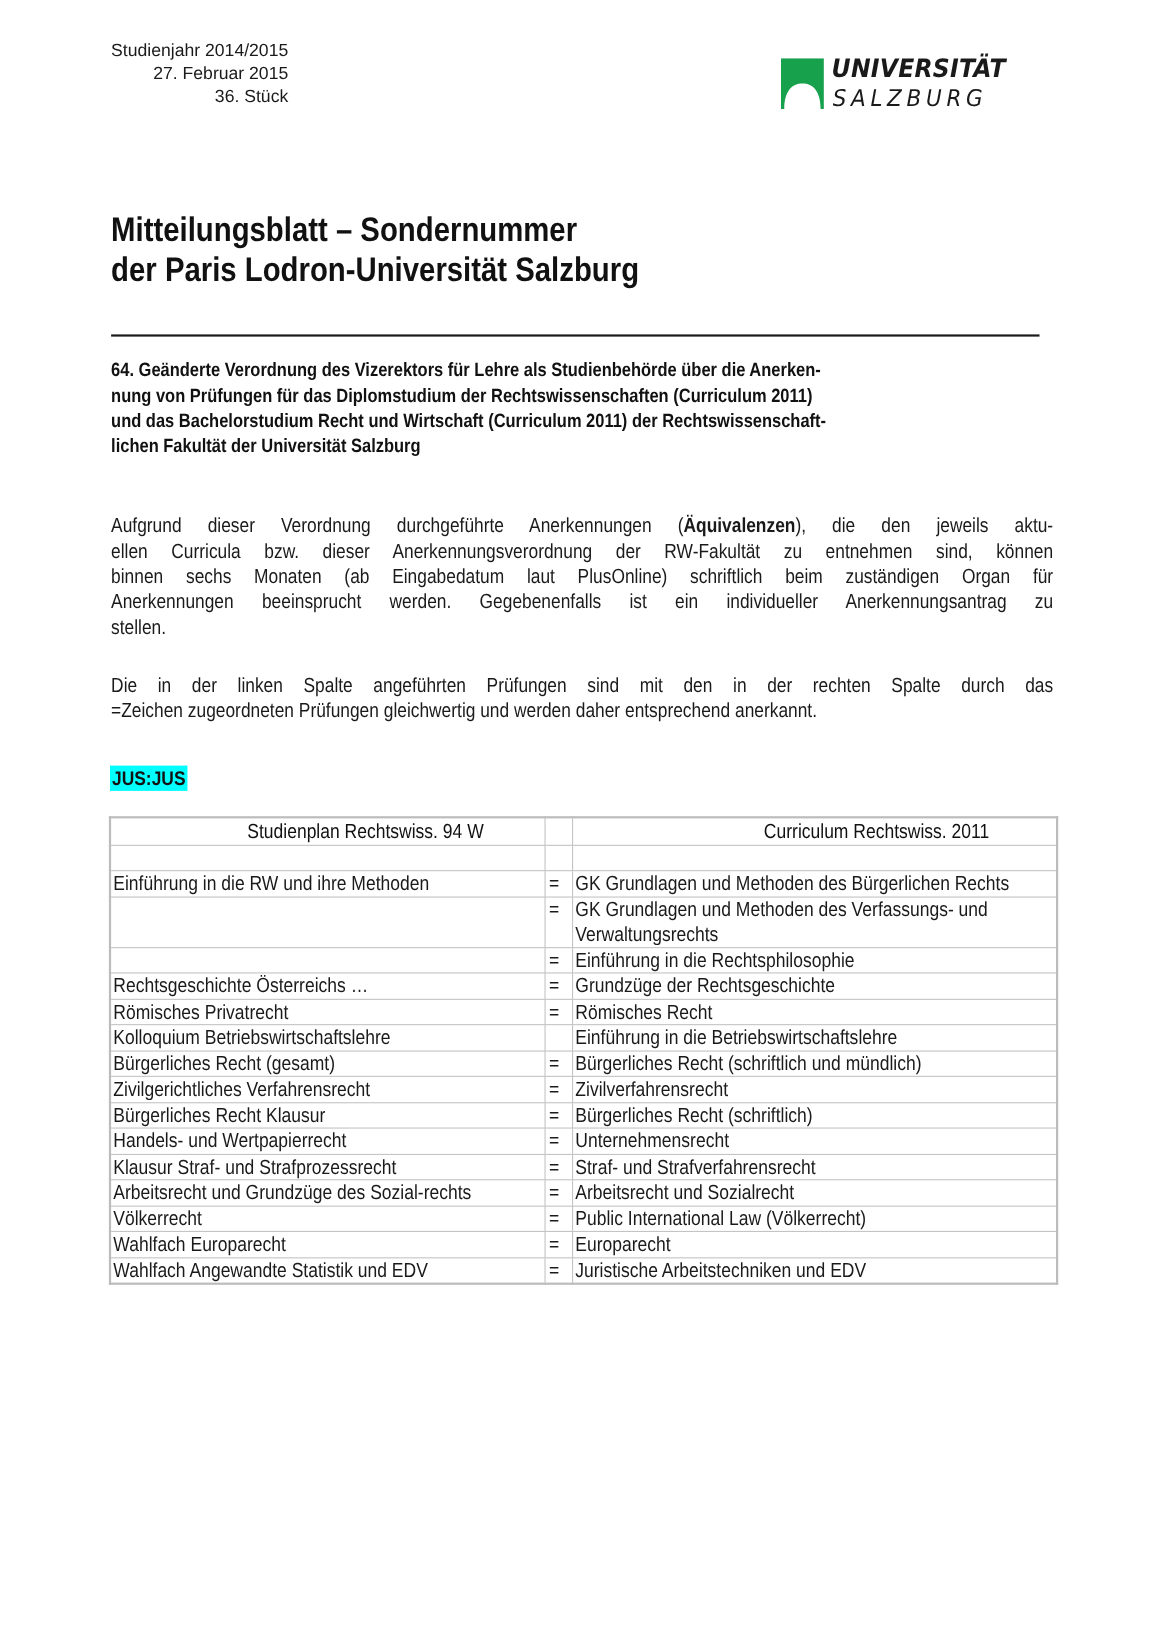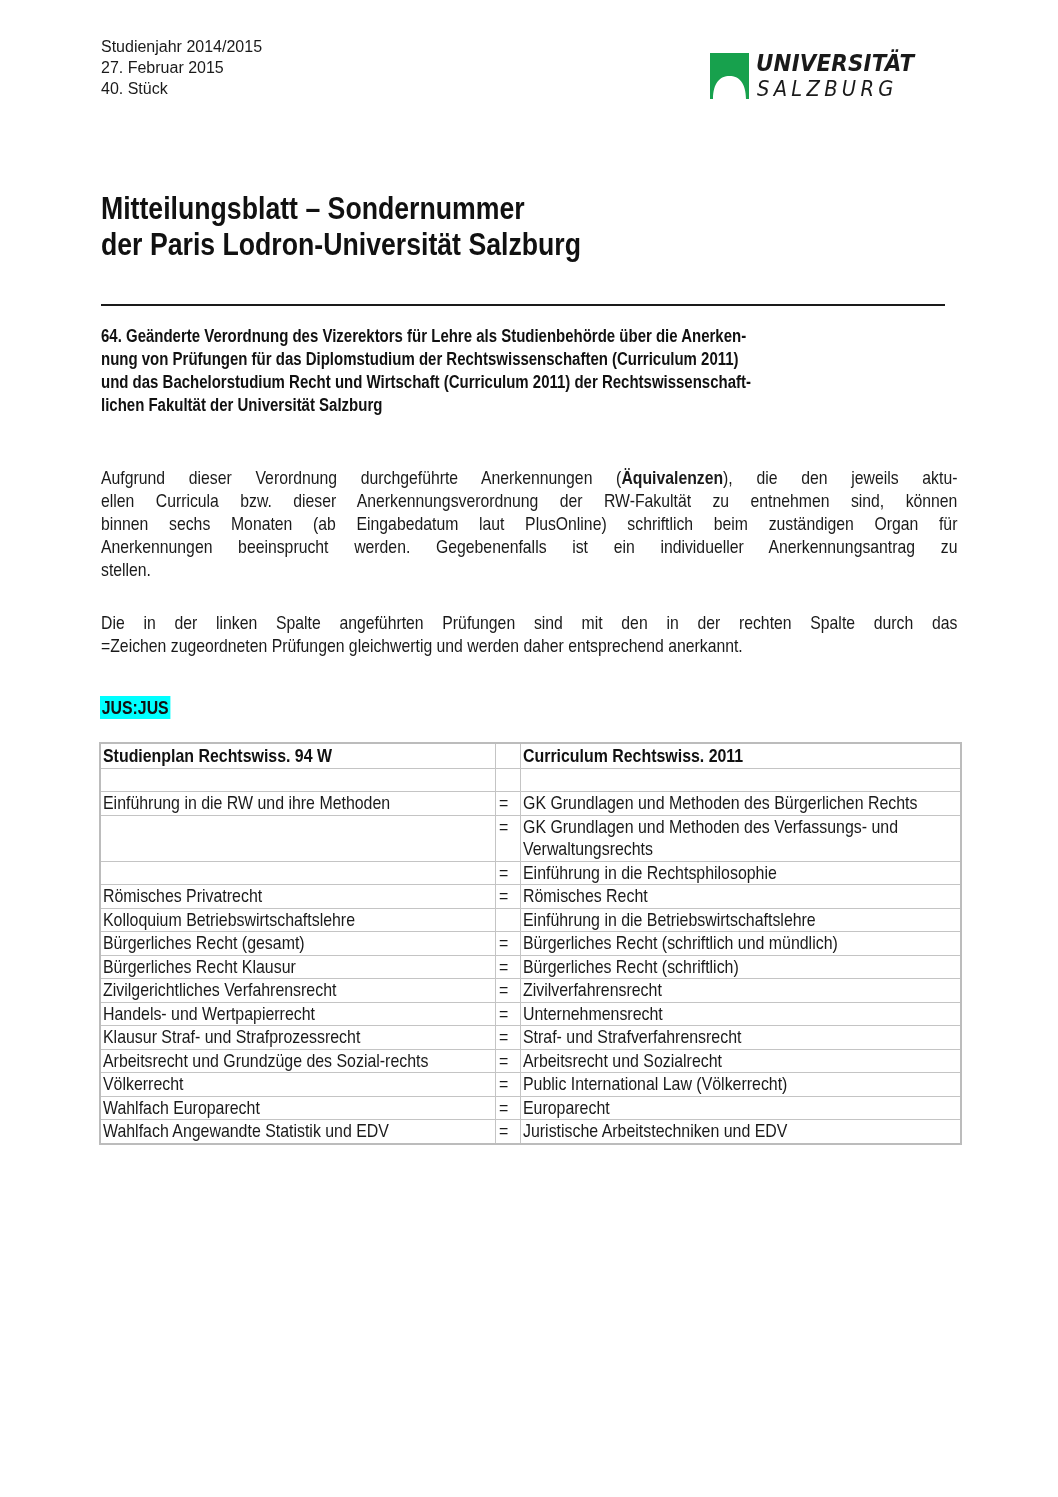--- a/index.html
+++ b/index.html
@@ -4,21 +4,21 @@
 <style>
   html, body { margin: 0; padding: 0; background: #ffffff; }
   body {
     width: 1058px; height: 1497px; position: relative; overflow: hidden;
     font-family: "Liberation Sans", sans-serif; color: #111111;
   }
   .meta {
     position: absolute; left: 101px; top: 36px;
     font-size: 16px; line-height: 21px; color: #1a1a1a;
   }
-  .meta div { white-space: nowrap; }
+  .meta div { white-space: nowrap; text-align: right; }
 
   .logo {
     position: absolute; left: 710px; top: 53px; width: 210px; height: 50px; font-style: italic;
   }
   .logo-mark { position: absolute; left: 0; top: 0; width: 39px; height: 46px; }
   .logo-word1 {
     position: absolute; left: 46px; top: -3px;
     font-family: "DejaVu Sans", sans-serif; font-weight: bold;
     font-size: 23px; letter-spacing: 0.2px; color: #1a1a1a; white-space: nowrap;
     transform: scaleX(0.93); transform-origin: left top;
@@ -76,36 +76,36 @@
     font-size: 18.5px; line-height: 22.5px; color: #1a1a1a;
     height: 22px; overflow: visible;
   }
   table.equiv td .t {
     display: block; white-space: nowrap;
     transform: scaleX(0.86); transform-origin: left top;
   }
   table.equiv td .t.wrap { white-space: normal; width: 470px; }
   table.equiv td.c1 .t.wrap { width: 455px; }
   table.equiv th {
-    border: 1px solid #c4c4c4; padding: 0 0 0 2px; text-align: left;
-    font-weight: bold; font-size: 18.5px; line-height: 24px; height: 24px; color: #111;
+    border: 1px solid #c4c4c4; padding: 0 0 0 2px; text-align: right;
+    font-weight: normal; font-size: 18.5px; line-height: 24px; height: 24px; color: #111;
   }
   table.equiv th .t { display:block; white-space: nowrap; transform: scaleX(0.86); transform-origin: left top; }
   col.c1 { width: 395px; }
   col.c2 { width: 25px; }
   col.c3 { width: 441px; }
   td.c2 { padding-left: 3px !important; }
 </style>
 </head>
 <body>
 
 <div class="meta">
   <div>Studienjahr 2014/2015</div>
   <div>27. Februar 2015</div>
-  <div>40. Stück</div>
+  <div>36. Stück</div>
 </div>
 
 <div class="logo">
   <svg class="logo-mark" viewBox="0 0 39 46">
     <path d="M0 0 H39 V46 H36 C36 30 29 23 19.5 23 C10 23 3 30 3 46 H0 Z" fill="#17a14d"></path>
   </svg>
   <div class="logo-word1">UNIVERSITÄT</div>
   <div class="logo-word2">SALZBURG</div>
 </div>
 
@@ -197,20 +197,31 @@
         </td>
         <td class="c2">
           <span class="t">=</span>
         </td>
         <td class="c3">
           <span class="t">Einführung in die Rechtsphilosophie</span>
         </td>
       </tr>
       <tr>
         <td class="c1">
+          <span class="t">Rechtsgeschichte Österreichs …</span>
+        </td>
+        <td class="c2">
+          <span class="t">=</span>
+        </td>
+        <td class="c3">
+          <span class="t">Grundzüge der Rechtsgeschichte</span>
+        </td>
+      </tr>
+      <tr>
+        <td class="c1">
           <span class="t">Römisches Privatrecht</span>
         </td>
         <td class="c2">
           <span class="t">=</span>
         </td>
         <td class="c3">
           <span class="t">Römisches Recht</span>
         </td>
       </tr>
       <tr>
@@ -230,38 +241,38 @@
         </td>
         <td class="c2">
           <span class="t">=</span>
         </td>
         <td class="c3">
           <span class="t">Bürgerliches Recht (schriftlich und mündlich)</span>
         </td>
       </tr>
       <tr>
         <td class="c1">
+          <span class="t">Zivilgerichtliches Verfahrensrecht</span>
+        </td>
+        <td class="c2">
+          <span class="t">=</span>
+        </td>
+        <td class="c3">
+          <span class="t">Zivilverfahrensrecht</span>
+        </td>
+      </tr>
+      <tr>
+        <td class="c1">
           <span class="t">Bürgerliches Recht Klausur</span>
         </td>
         <td class="c2">
           <span class="t">=</span>
         </td>
         <td class="c3">
           <span class="t">Bürgerliches Recht (schriftlich)</span>
-        </td>
-      </tr>
-      <tr>
-        <td class="c1">
-          <span class="t">Zivilgerichtliches Verfahrensrecht</span>
-        </td>
-        <td class="c2">
-          <span class="t">=</span>
-        </td>
-        <td class="c3">
-          <span class="t">Zivilverfahrensrecht</span>
         </td>
       </tr>
       <tr>
         <td class="c1">
           <span class="t">Handels- und Wertpapierrecht</span>
         </td>
         <td class="c2">
           <span class="t">=</span>
         </td>
         <td class="c3">

